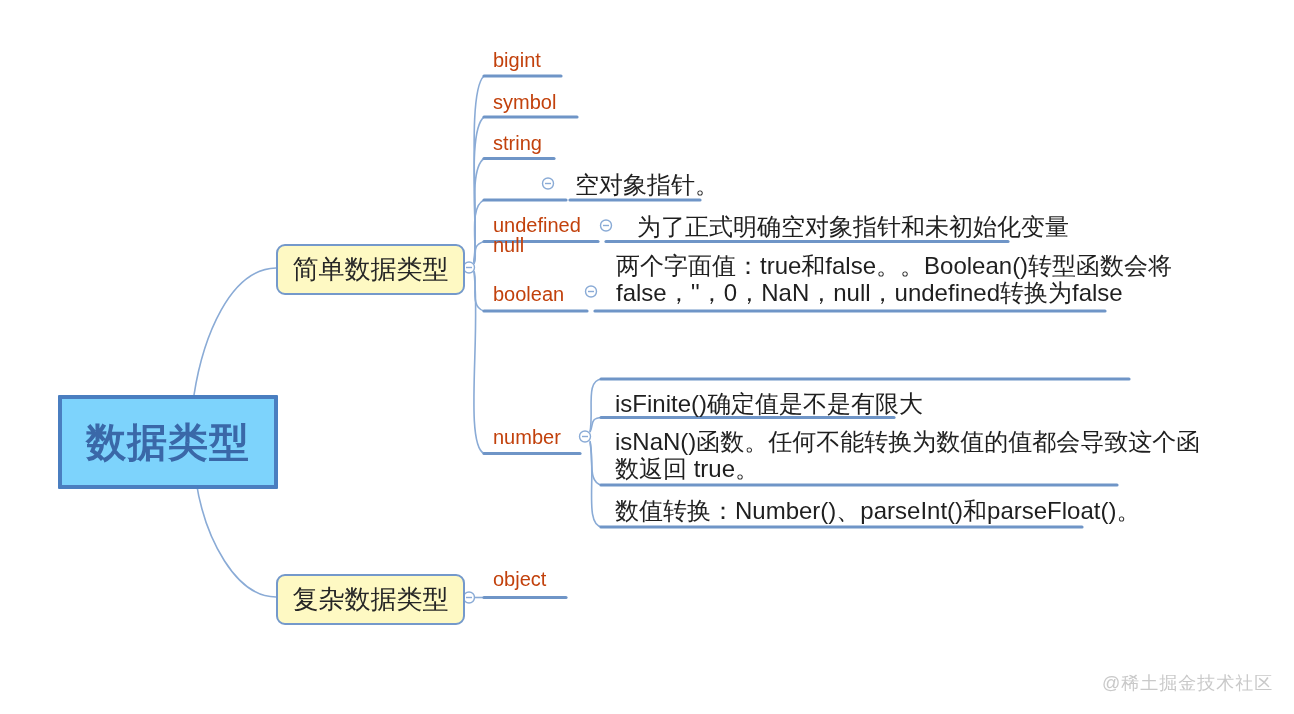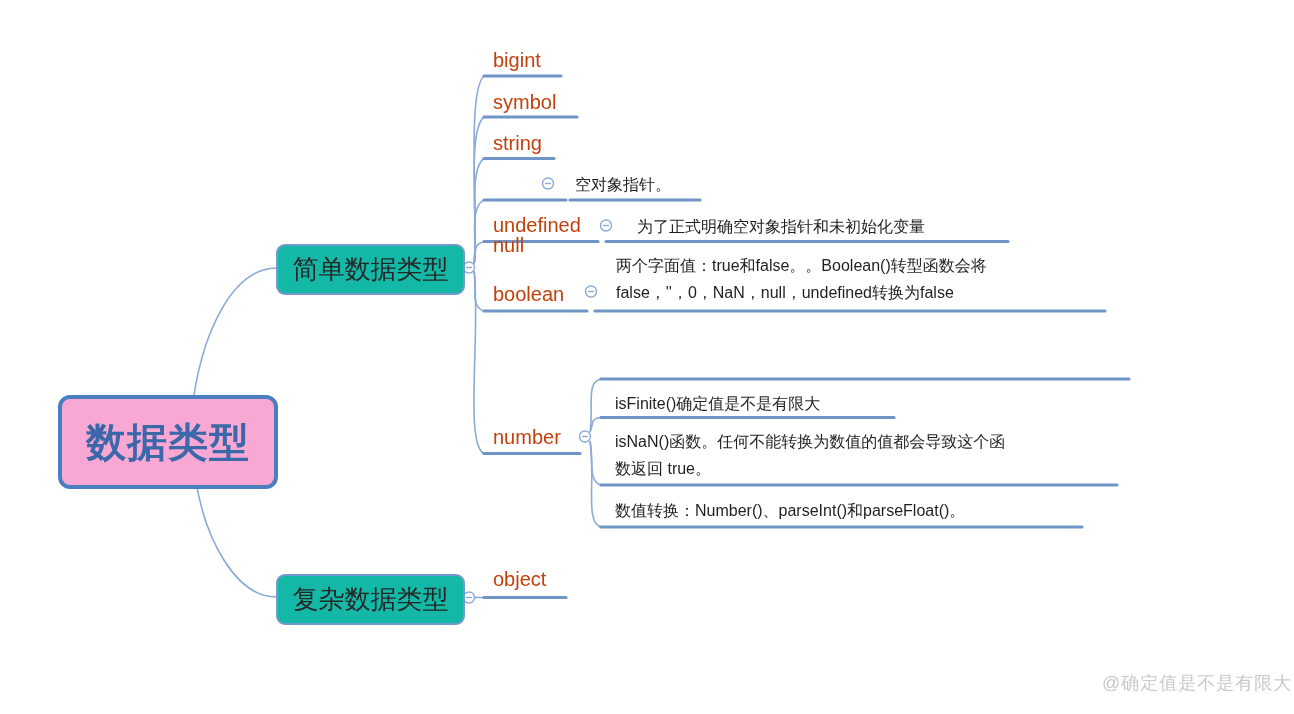--- a/index.html
+++ b/index.html
@@ -3,28 +3,28 @@
 <meta charset="utf-8">
 <style>
   html,body{margin:0;padding:0;background:#ffffff;}
   .canvas{
     position:relative;width:1294px;height:714px;background:#ffffff;
     font-family:"Liberation Sans","DejaVu Sans",sans-serif;overflow:hidden;
   }
   svg.lines{position:absolute;left:0;top:0;width:1294px;height:714px;}
   .abs{position:absolute;white-space:nowrap;}
   .lbl{font-size:20px;line-height:26px;color:#c2410c;}
-  .note{font-size:16px;line-height:27px;color:#1f1f1f;}
+  .note{font-size:24px;line-height:27px;color:#1f1f1f;}
   .box{
     position:absolute;display:flex;align-items:center;justify-content:center;
-    background:#14b8a6;border:2.5px solid #7499cb;border-radius:9px;
+    background:#fef9c3;border:2.5px solid #7499cb;border-radius:9px;
     font-size:26px;color:#262626;
   }
   .root-box{
-    background:#f9a8d4;border:4px solid #4a7ec0;border-radius:12px;
+    background:#7dd3fc;border:4px solid #4a7ec0;border-radius:1px;
     font-size:40px;font-weight:bold;color:#3a68a8;letter-spacing:1px;
   }
   .watermark{font-size:18px;color:#c9c9c9;letter-spacing:1px;}
   .ul{stroke:#6f95c7;stroke-width:3.2;stroke-linecap:round;fill:none;}
   .conn{stroke:#8aabd6;stroke-width:1.6;fill:none;}
   .toggle circle{fill:#ffffff;stroke:#8aabd6;stroke-width:1.4;}
   .toggle line{stroke:#8aabd6;stroke-width:1.4;}
 </style>
 </head>
 <body>
@@ -118,15 +118,15 @@
 
   <div class="abs note" style="left:615px;top:390px;">isFinite()确定值是不是有限大</div>
   <div class="abs note" style="left:615px;top:428px;">
     <div>isNaN()函数。任何不能转换为数值的值都会导致这个函</div>
     <div>数返回 true。</div>
   </div>
   <div class="abs note" style="left:615px;top:497px;">数值转换：Number()、parseInt()和parseFloat()。</div>
 
   <div class="abs lbl" style="left:493px;top:566px;">object</div>
 
-  <div class="abs watermark" style="left:1102px;top:671px;">@确定值是不是有限大</div>
+  <div class="abs watermark" style="left:1102px;top:671px;">@稀土掘金技术社区</div>
 
 </div>
 
 </body></html>

